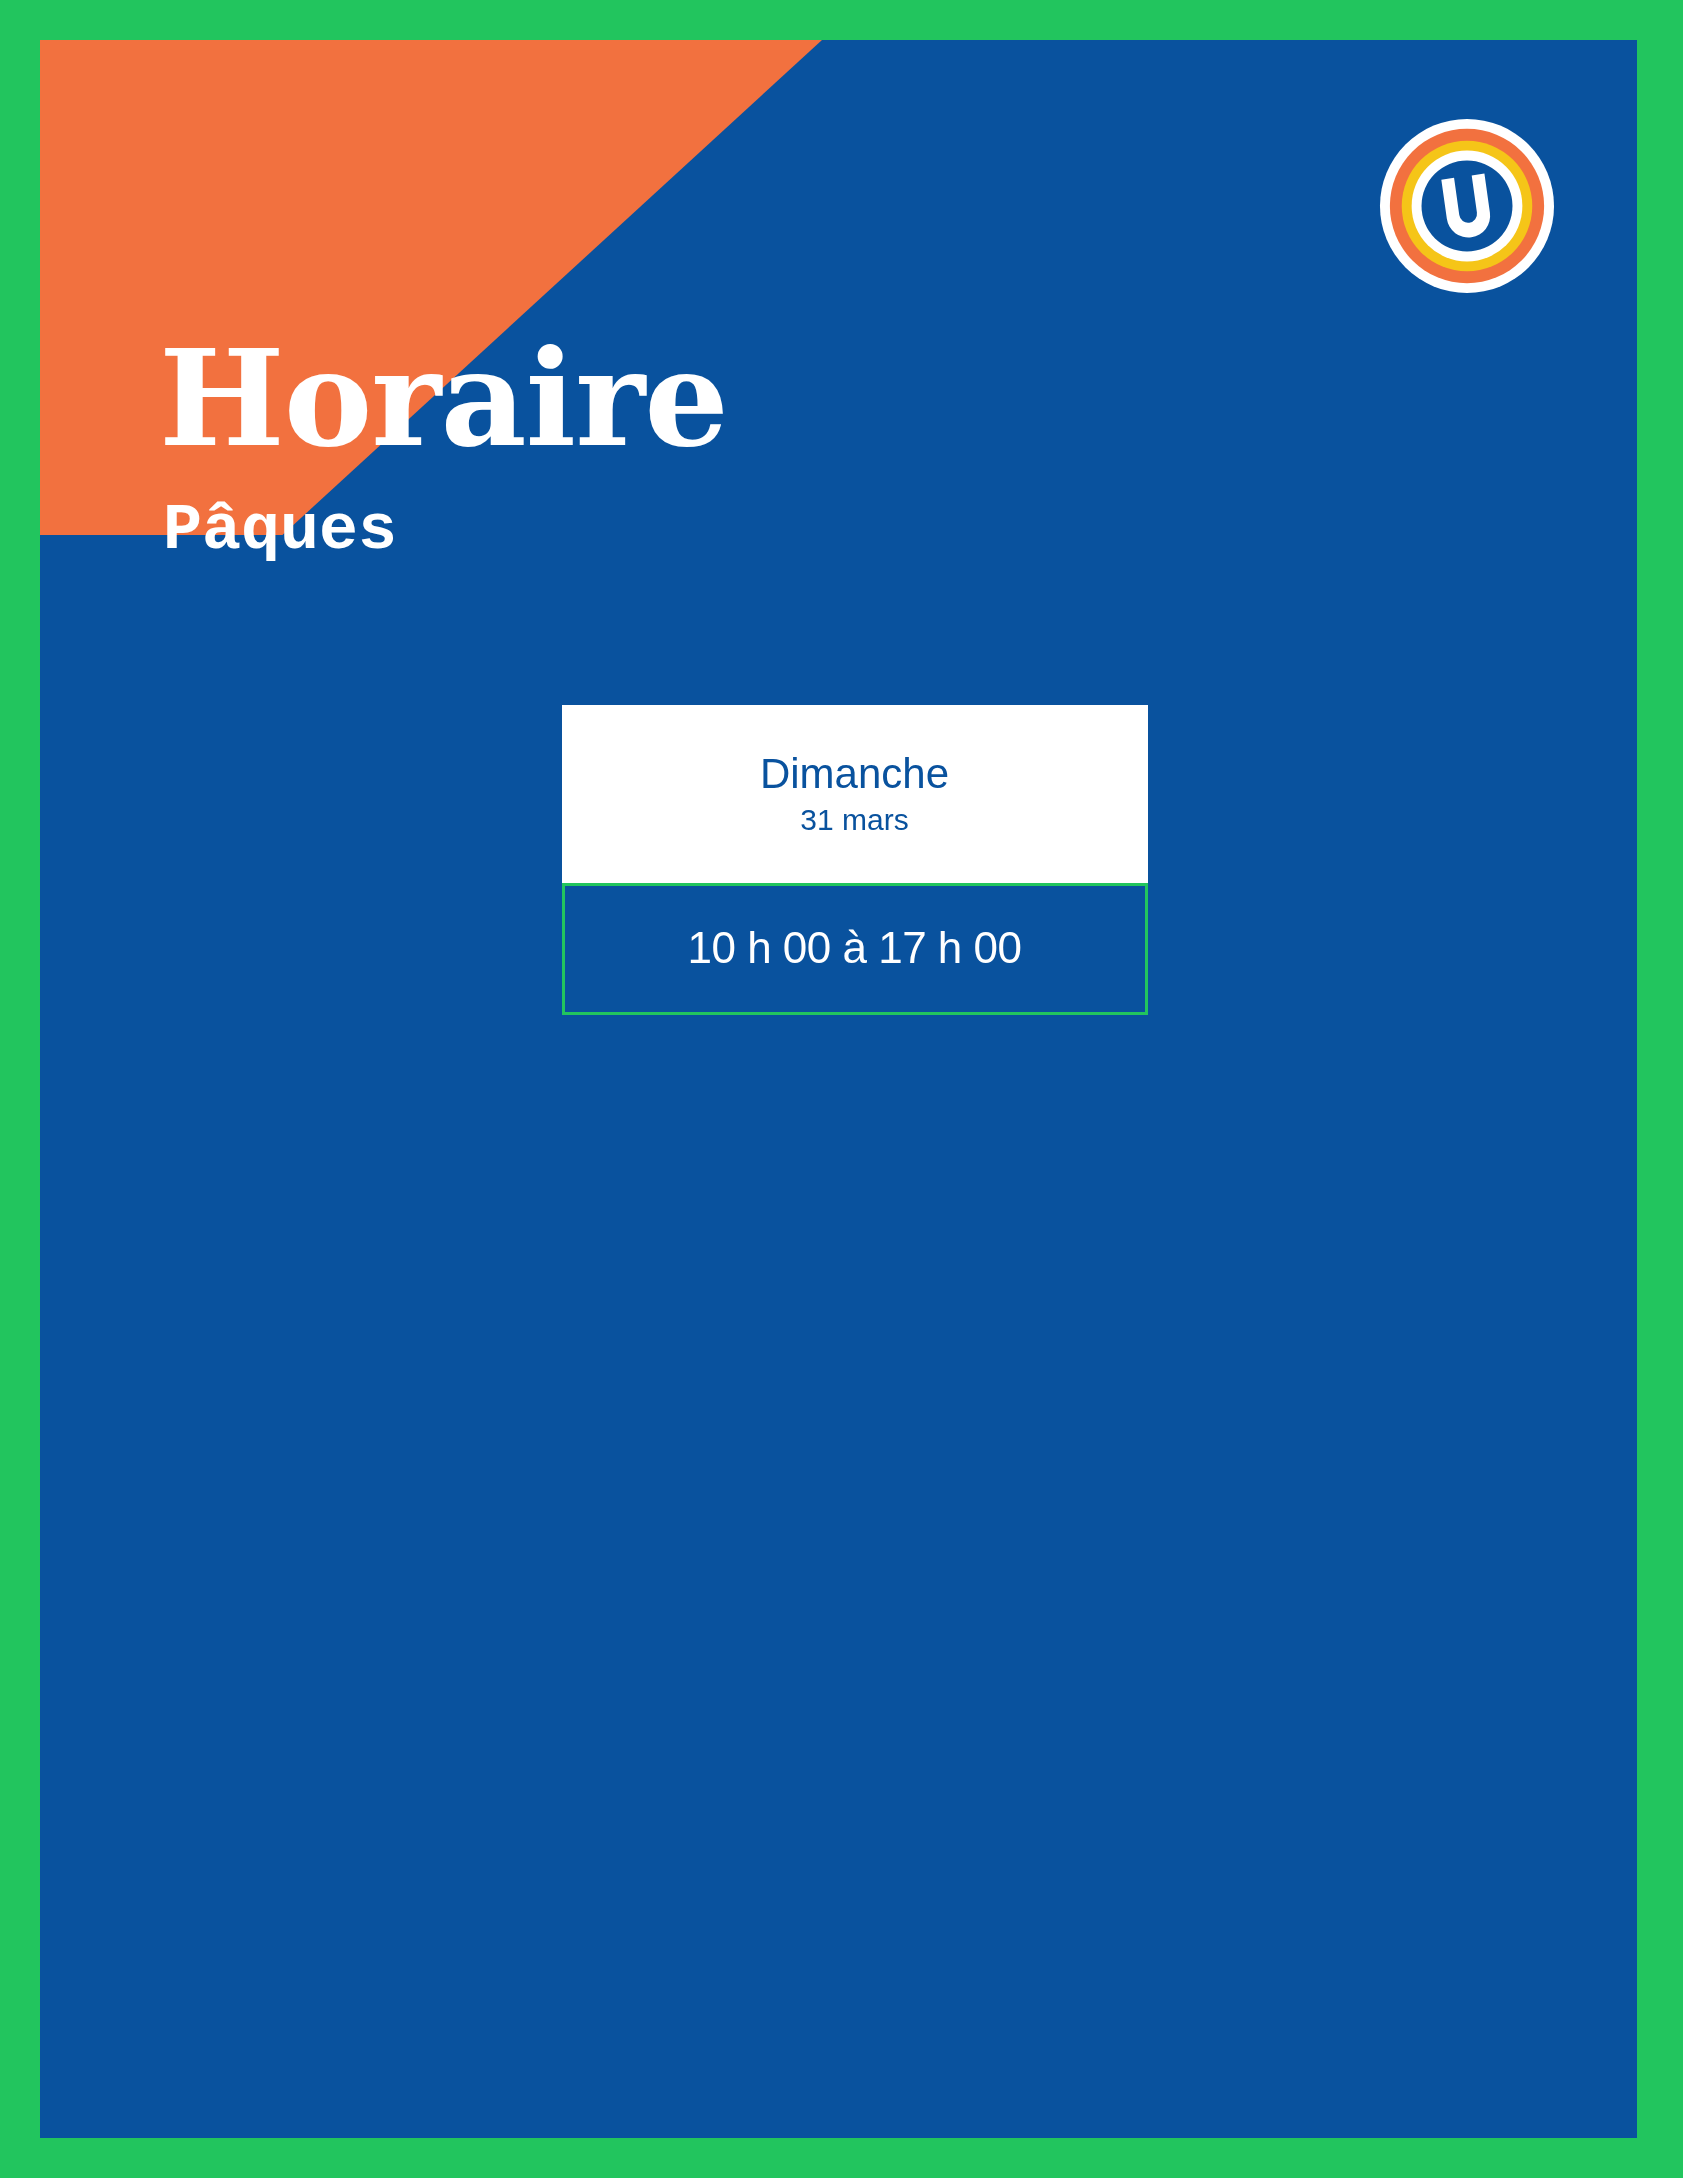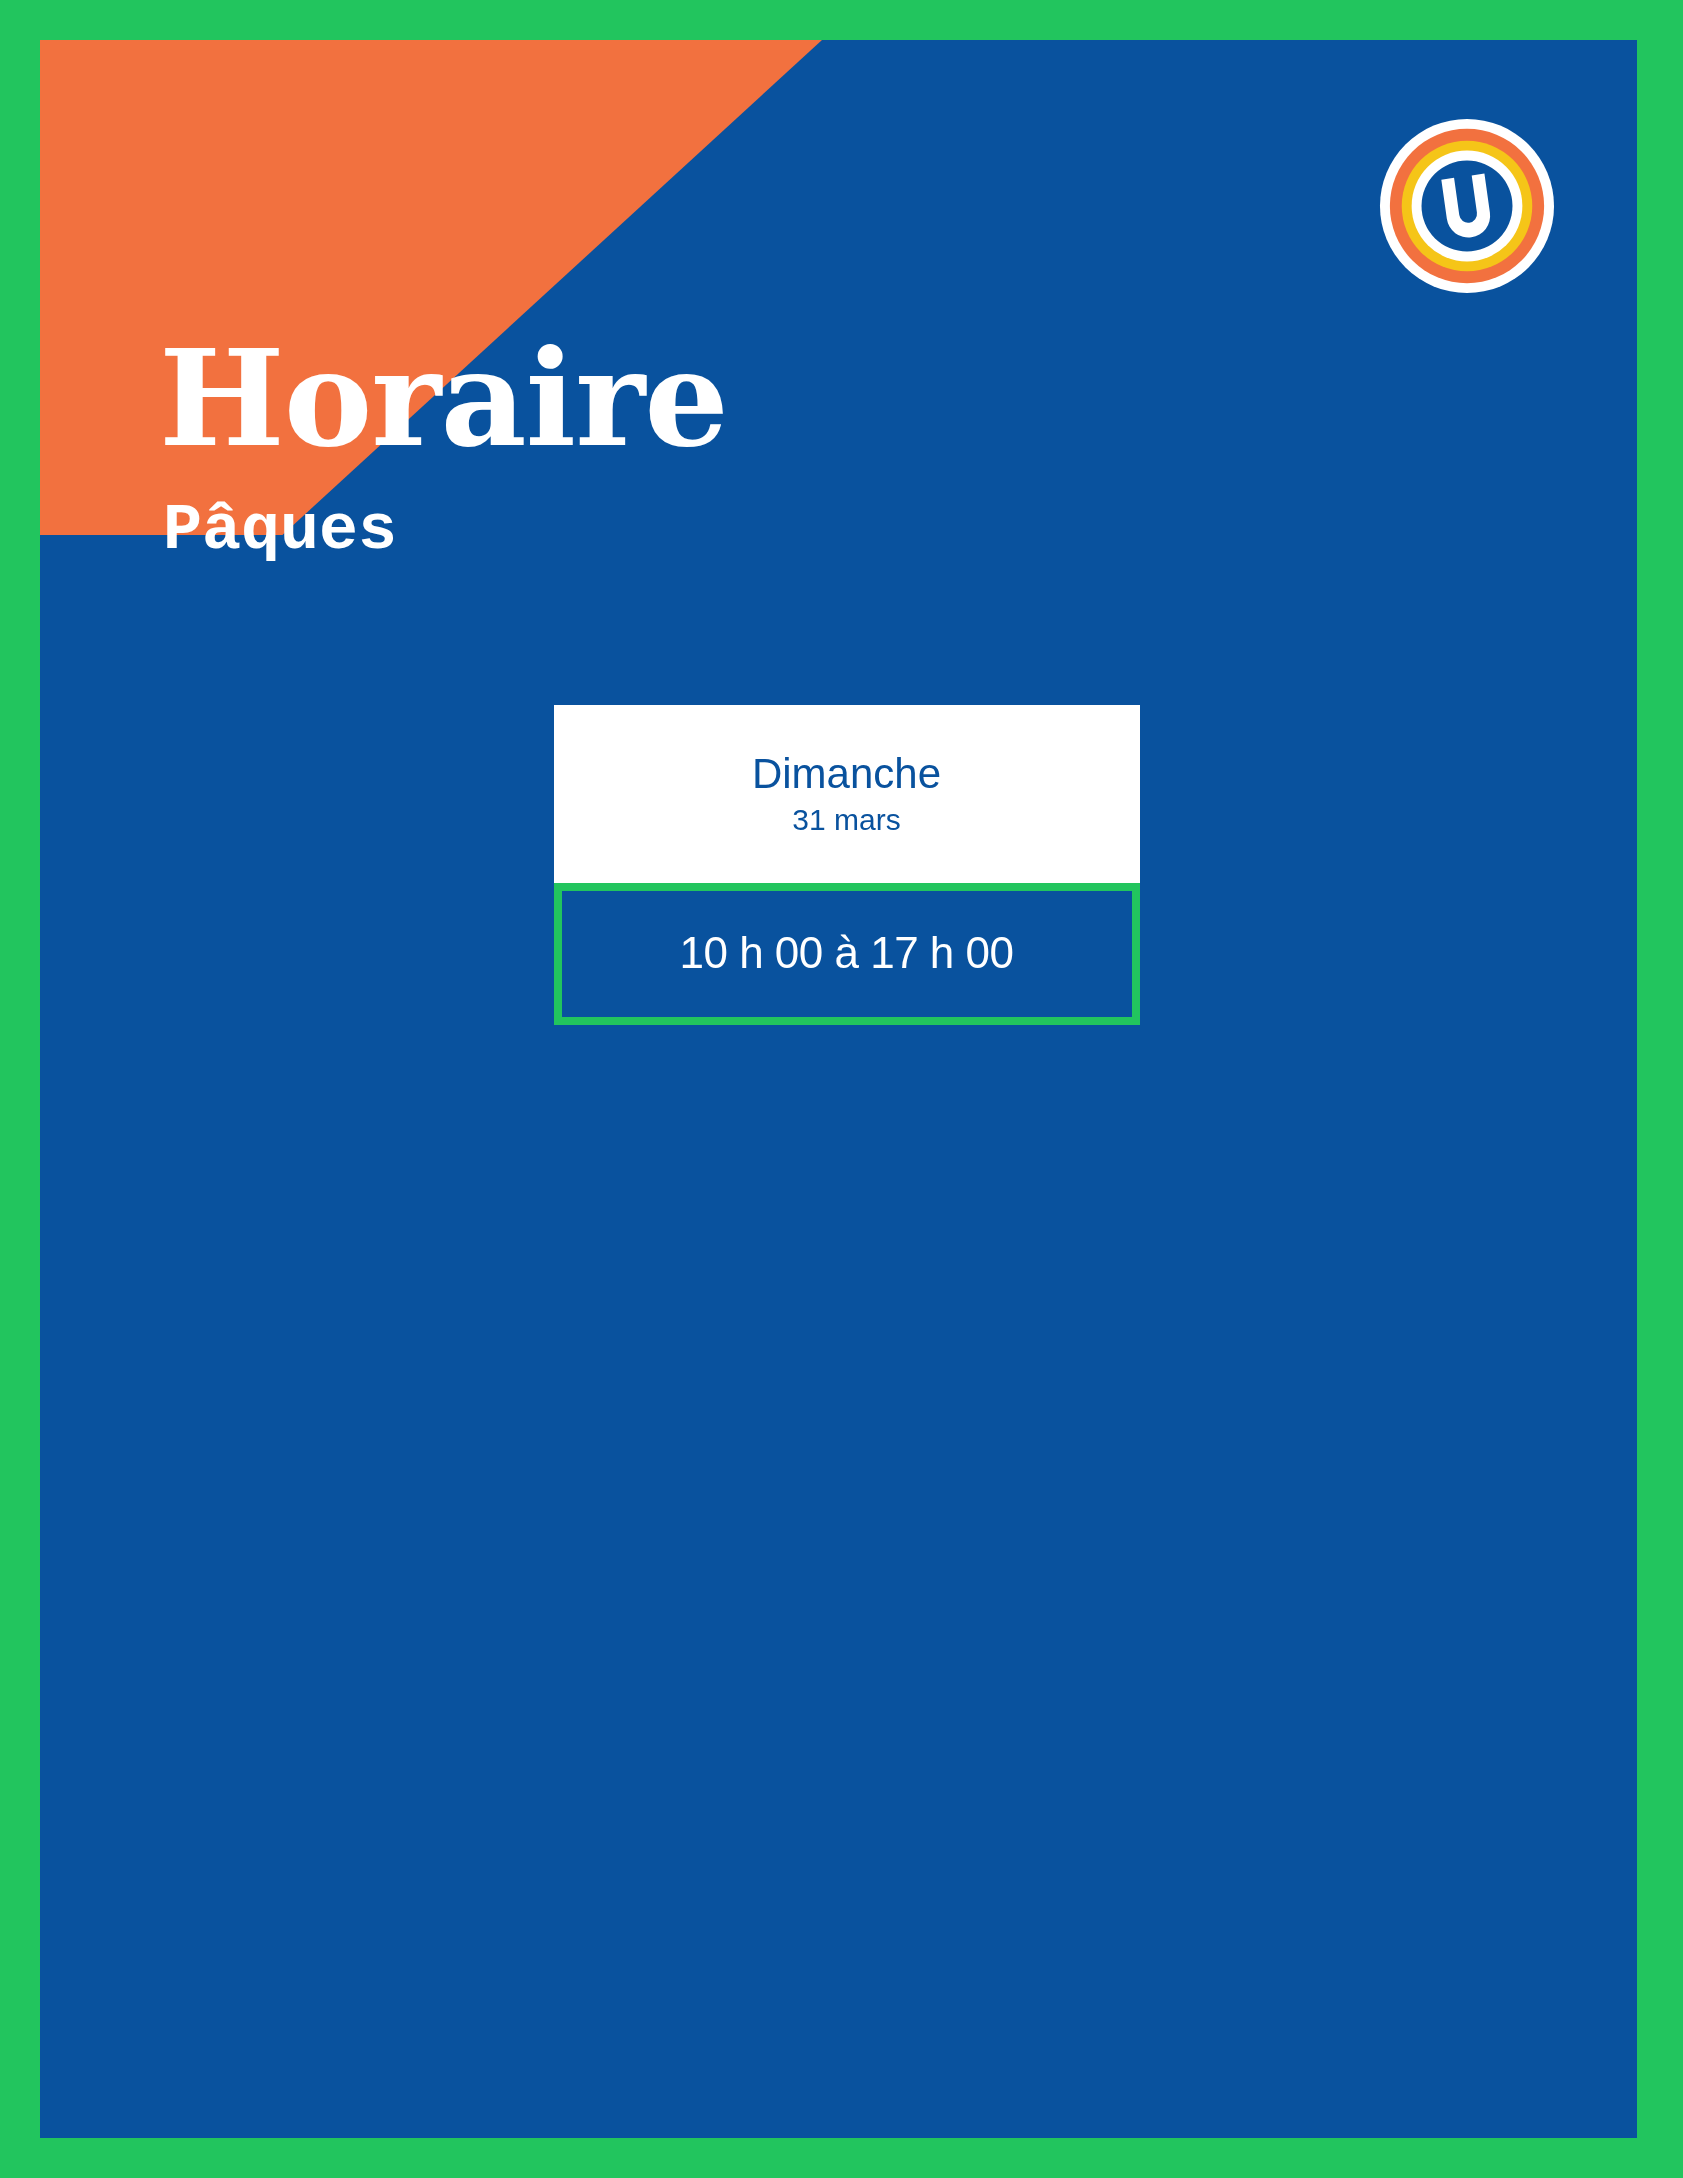--- a/index.html
+++ b/index.html
@@ -70,21 +70,21 @@
     font-family: Liberation Mono, monospace;
     font-weight: bold;
     font-size: 65px;
     line-height: 1.0;
     color: #ffffff;
     margin: 34px 0 0 4px;
   }
 
   .cards {
     position: absolute;
-    left: 8px;
+    left: 16px;
     top: 665px;
     width: 100%;
   }
 
   .card {
     width: 586px;
     margin: 0 auto 124px auto;
     box-sizing: border-box;
   }
   .card:last-child { margin-bottom: 0; }
@@ -103,21 +103,21 @@
   }
   .card-date {
     font-size: 30px;
     line-height: 1.28;
     font-family: "Liberation Sans", sans-serif;
   }
 
   .card-hours {
     background: #09529E;
     color: #ffffff;
-    border: 8px solid #22c55e;
+    border: 3px solid #22c55e;
     text-align: center;
     font-size: 44px;
     letter-spacing: -0.5px;
     padding: 37px 10px 39px 10px;
     box-sizing: border-box;
     font-family: "Liberation Sans", sans-serif;
   }
 </style>
 </head>
 <body>

